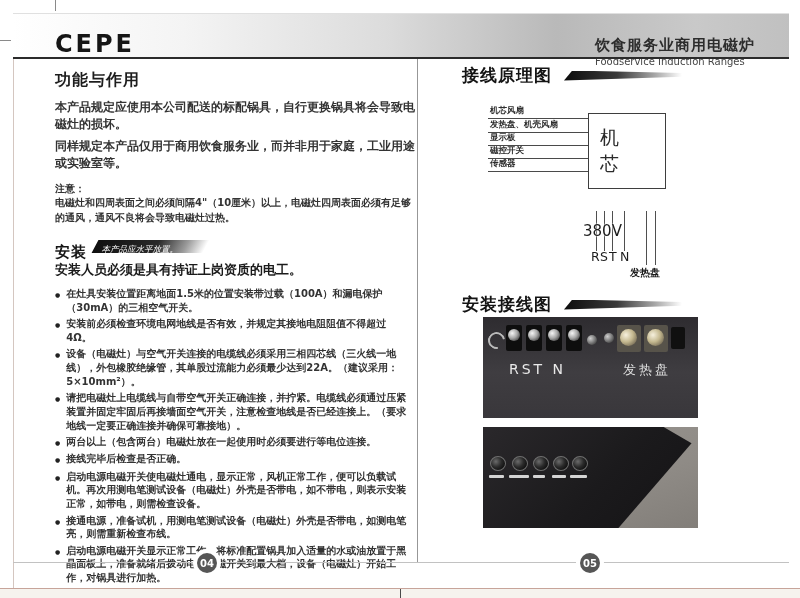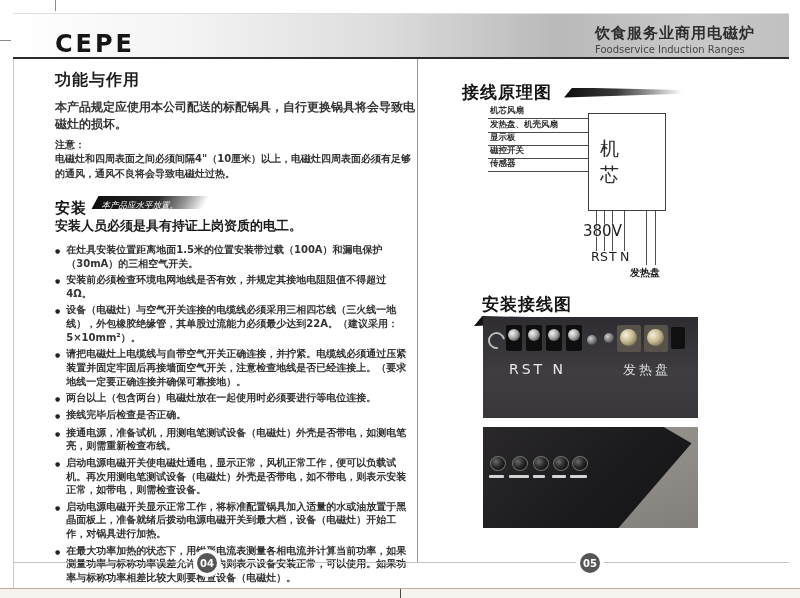--- a/index.html
+++ b/index.html
@@ -6,21 +6,21 @@
   body{width:800px;height:598px;background:#ffffff;overflow:hidden;
        font-family:"DejaVu Sans","Liberation Sans",sans-serif;}
   .page{position:relative;width:800px;height:598px;background:#ffffff;}
 
   
   .band{position:absolute;left:13px;top:13px;width:776px;height:44px;
         background:linear-gradient(to right,#ffffff 0%,#f4f4f4 22%,#dcdcdc 48%,#b9b9b9 70%,#c9c9c9 88%,#c0c0c0 100%);
         border-top:1px solid #e0e0e0;}
   .logo{position:absolute;left:42px;top:16px;font-size:24px;font-weight:bold;color:#161616;
         letter-spacing:3px;}
-  .band-right{position:absolute;right:34px;top:10px;text-align:left;}
+  .band-right{position:absolute;right:34px;top:22px;text-align:left;}
   .band-title-cn{font-size:15px;font-weight:bold;color:#2d2d2d;letter-spacing:1px;}
   .band-title-en{font-size:10px;color:#454545;margin-top:1px;}
   .band-rule{position:absolute;left:13px;top:57px;width:776px;height:2px;background:#2b2b2b;}
 
   
   .crop-v{position:absolute;left:55px;top:0;width:1px;height:11px;background:#8a8a8a;}
   .crop-h{position:absolute;left:0;top:40px;width:11px;height:1px;background:#8a8a8a;}
   .edge-left{position:absolute;left:13px;top:59px;width:1px;height:530px;background:#d4c6c0;}
   .page-divider{position:absolute;left:417px;top:59px;width:1px;height:503px;background:#979797;}
 
@@ -45,25 +45,25 @@
   .bullets li{display:flex;margin:0 0 2.5px 0;}
   .dot{flex:0 0 auto;font-size:6px;line-height:13.8px;padding-top:1px;margin-right:6px;color:#222;}
   .btext{font-size:10px;line-height:13.8px;font-weight:600;color:#333;width:342px;}
 
   
   .sec-head{position:absolute;display:flex;align-items:center;}
   .sec-head h2{margin:0;font-size:17px;font-weight:bold;color:#141414;letter-spacing:1px;}
   .swoosh{width:118px;height:10px;margin-left:12px;
         background:linear-gradient(90deg,#0c0c0c 0%,#3a3a3a 45%,#aaaaaa 78%,rgba(200,200,200,0) 100%);
         clip-path:polygon(7% 0,100% 26%,100% 62%,0 100%);}
-  .head-wiring{left:462px;top:81px;}
-  .head-install{left:462px;top:293px;flex-direction:column;}
+  .head-wiring{left:462px;top:64px;}
+  .head-install{left:462px;top:293px;}
 
   .diagram{position:absolute;left:455px;top:103px;width:280px;height:190px;}
-  .core-box{position:absolute;left:133px;top:10px;width:78px;height:98px;border:1px solid #3e3e3e;
+  .core-box{position:absolute;left:133px;top:10px;width:78px;height:76px;border:1px solid #3e3e3e;
         display:flex;align-items:center;justify-content:center;font-size:19px;color:#2b2b2b;
         letter-spacing:7px;padding-left:11px;box-sizing:border-box;background:#fff;}
   .lead-rows{position:absolute;left:33px;top:3px;width:100px;}
   .lead-row{height:12.3px;border-bottom:1px solid #4a4a4a;position:relative;}
   .lead-label{position:absolute;left:2px;bottom:1px;font-size:8.5px;font-weight:600;color:#2e2e2e;white-space:nowrap;}
   .vline{position:absolute;width:1px;background:#4f4f4f;top:108px;}
   .v-r{left:141px;height:40px;} .v-s{left:149px;height:40px;} .v-t{left:157px;height:40px;}
   .v-n{left:169px;height:40px;} .v-h1{left:191px;height:54px;} .v-h2{left:200px;height:54px;}
   .v380{position:absolute;left:128px;top:119px;font-size:15px;color:#1c1c1c;
         text-shadow:0 0 2px #fff,0 0 2px #fff;}
@@ -129,20 +129,21 @@
       <div class="band-title-en">Foodservice Induction Ranges</div>
     </div>
   </header>
   <div class="band-rule"></div>
   <div class="edge-left"></div>
   <div class="page-divider"></div>
 
   <section class="left-page">
     <h1 class="fn-title">功能与作用</h1>
     <p class="para">本产品规定应使用本公司配送的标配锅具，自行更换锅具将会导致电磁灶的损坏。</p>
+    <p class="para para2">同样规定本产品仅用于商用饮食服务业，而并非用于家庭，工业用途或实验室等。</p>
     <p class="note-label">注意：</p>
     <p class="note-text">电磁灶和四周表面之间必须间隔4"（10厘米）以上，电磁灶四周表面必须有足够的通风，通风不良将会导致电磁灶过热。</p>
 
     <div class="install-head">
       <span class="install-title">安装</span>
       <span class="install-badge">
         <span class="badge-text">本产品应水平放置。</span>
       </span>
     </div>
     <p class="lead">安装人员必须是具有持证上岗资质的电工。</p>
@@ -167,25 +168,25 @@
         <li>
         <span class="dot">●</span>
         <span class="btext">两台以上（包含两台）电磁灶放在一起使用时必须要进行等电位连接。</span>
       </li>
         <li>
         <span class="dot">●</span>
         <span class="btext">接线完毕后检查是否正确。</span>
       </li>
         <li>
         <span class="dot">●</span>
+        <span class="btext">启动电源电磁开关使电磁灶通电，显示正常，风机正常工作，便可以负载试机。再次用测电笔测试设备（电磁灶）外壳是否带电，如不带电，则表示安装正常，如带电，则需检查设备。</span>
+      </li>
+        <li>
+        <span class="dot">●</span>
         <span class="btext">接通电源，准备试机，用测电笔测试设备（电磁灶）外壳是否带电，如测电笔亮，则需重新检查布线。</span>
-      </li>
-        <li>
-        <span class="dot">●</span>
-        <span class="btext">启动电源电磁开关使电磁灶通电，显示正常，风机正常工作，便可以负载试机。再次用测电笔测试设备（电磁灶）外壳是否带电，如不带电，则表示安装正常，如带电，则需检查设备。</span>
       </li>
         <li>
         <span class="dot">●</span>
         <span class="btext">启动电源电磁开关显示正常工作，将标准配置锅具加入适量的水或油放置于黑晶面板上，准备就绪后拨动电源电磁开关到最大档，设备（电磁灶）开始工作，对锅具进行加热。</span>
       </li>
         <li>
         <span class="dot">●</span>
         <span class="btext">在最大功率加热的状态下，用钳形电流表测量各相电流并计算当前功率，如果测量功率与标称功率误差允许范围内则表示设备安装正常，可以使用。如果功率与标称功率相差比较大则要检查设备（电磁灶）。</span>
       </li>
         <li>

